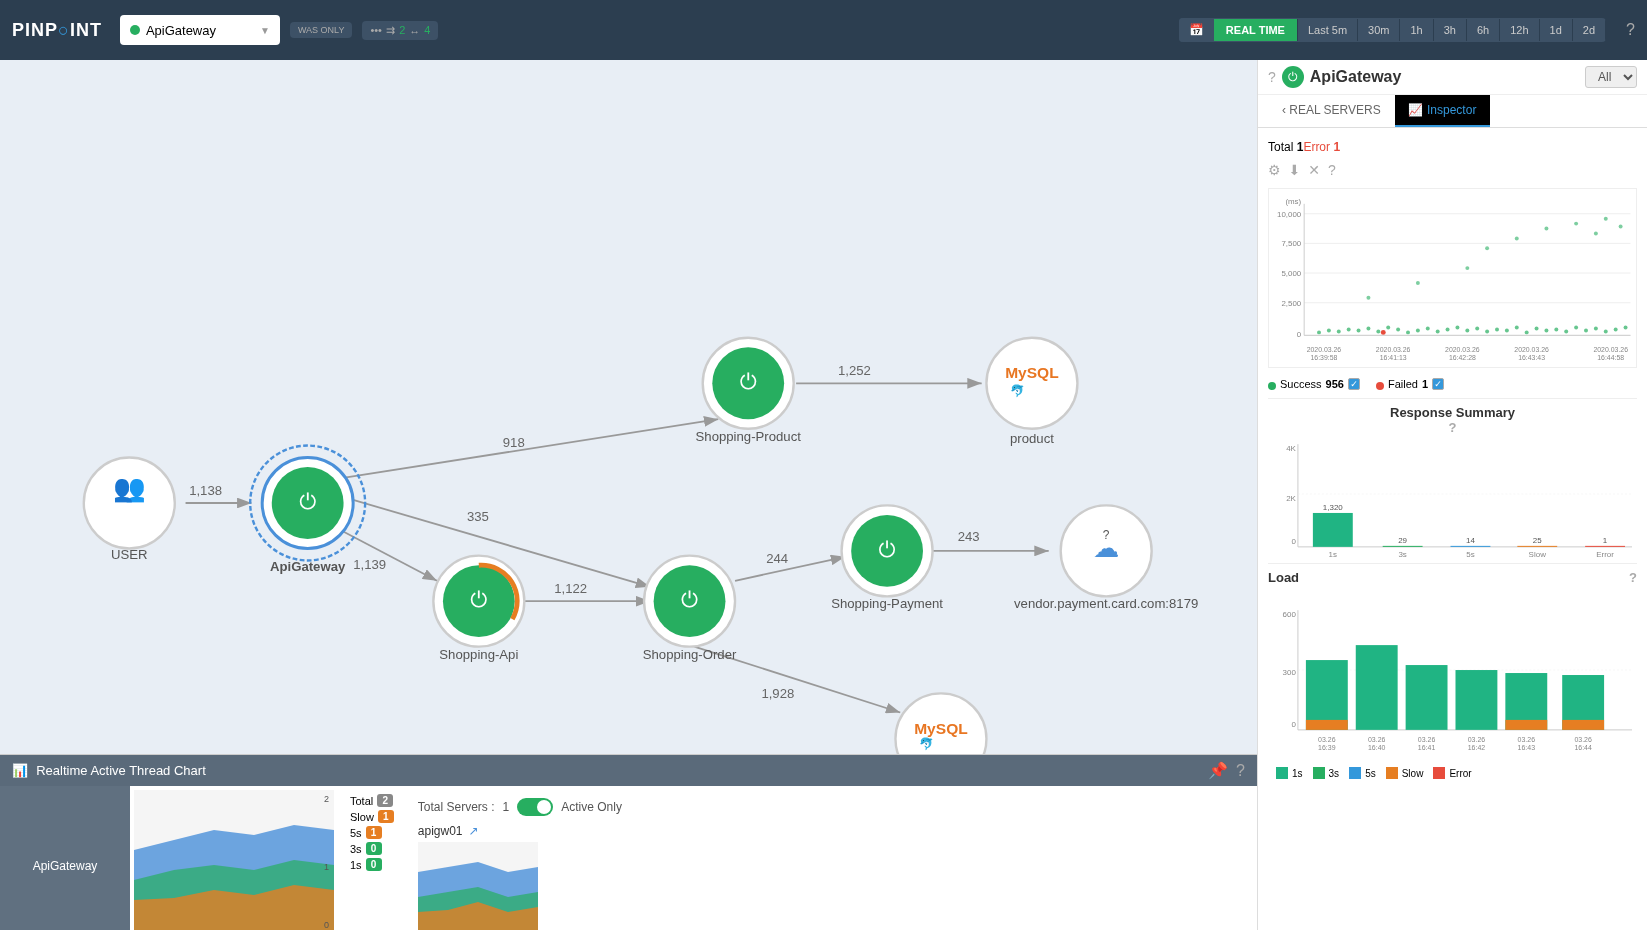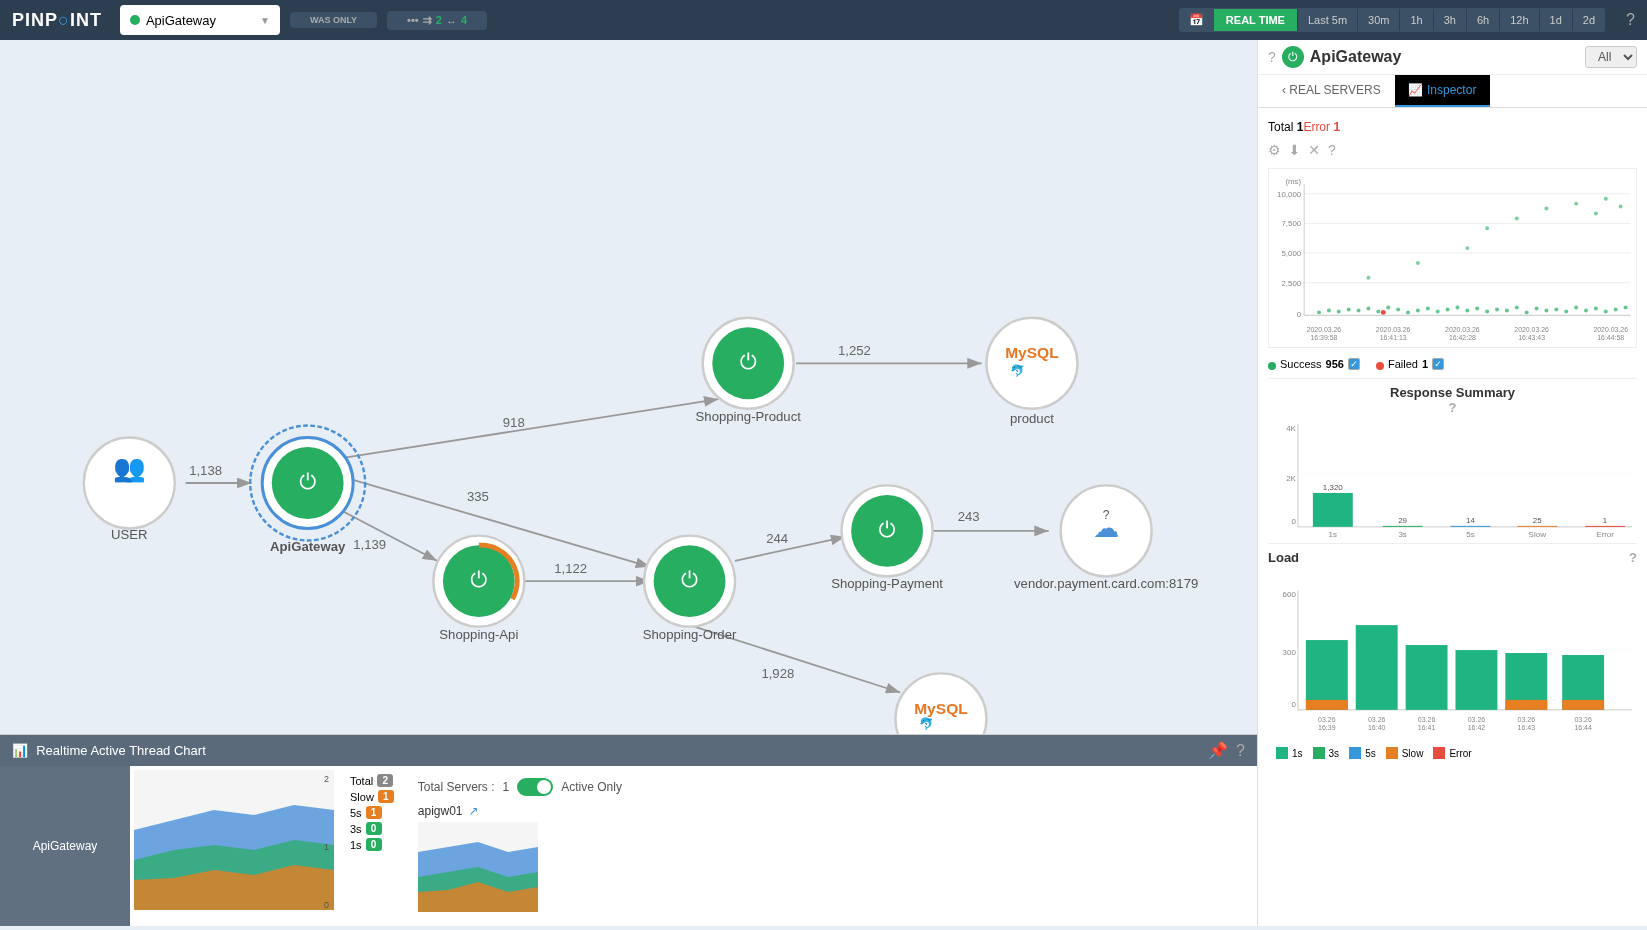--- a/index.html
+++ b/index.html
@@ -1,24 +1,24 @@
 <!DOCTYPE html>
 <html><head>
   <meta charset="utf-8">
   <style>
     * { margin: 0; padding: 0; box-sizing: border-box; }
     body { font-family: -apple-system, BlinkMacSystemFont, 'Segoe UI', sans-serif; font-size: 12px; background: #e8eef5; overflow: hidden; width: 1647px; height: 930px; }
 
     
-    #header { display: flex; align-items: center; background: #2c3e50; height: 40px; padding: 0 12px; gap: 10px; }
+    #header { display: flex; align-items: center; background: #2c3e50; height: 60px; padding: 0 12px; gap: 10px; }
     #logo { color: white; font-size: 18px; font-weight: bold; letter-spacing: 1px; margin-right: 8px; }
     #logo span { color: #3498db; }
     #app-selector { background: white; border: none; border-radius: 4px; padding: 4px 10px; font-size: 13px; display: flex; align-items: center; gap: 6px; min-width: 160px; height: 30px; }
     #app-selector .dot { width: 10px; height: 10px; background: #27ae60; border-radius: 50%; }
-    .header-badge { background: #3d5166; border-radius: 4px; color: #aaa; font-size: 11px; padding: 3px 20px; display: flex; align-items: center; gap: 4px; font-weight: bold; }
+    .header-badge { background: #3d5166; border-radius: 4px; color: #aaa; font-size: 11px; padding: 3px 8px; display: flex; align-items: center; gap: 4px; }
     .header-badge .green { color: #27ae60; }
     .time-controls { display: flex; align-items: center; background: #3d5166; border-radius: 4px; overflow: hidden; margin-left: auto; }
     .time-btn { color: #ccc; font-size: 11px; padding: 5px 10px; cursor: pointer; border-right: 1px solid #2c3e50; }
     .time-btn.active { background: #27ae60; color: white; font-weight: bold; }
     .realtime-btn { background: #27ae60; color: white; font-weight: bold; padding: 5px 12px; font-size: 11px; }
     .calendar-icon { background: #3d5166; color: #aaa; padding: 5px 10px; }
     #help-icon { color: #aaa; margin-left: 10px; font-size: 16px; }
 
     
     #main { display: flex; height: calc(930px - 44px); }

